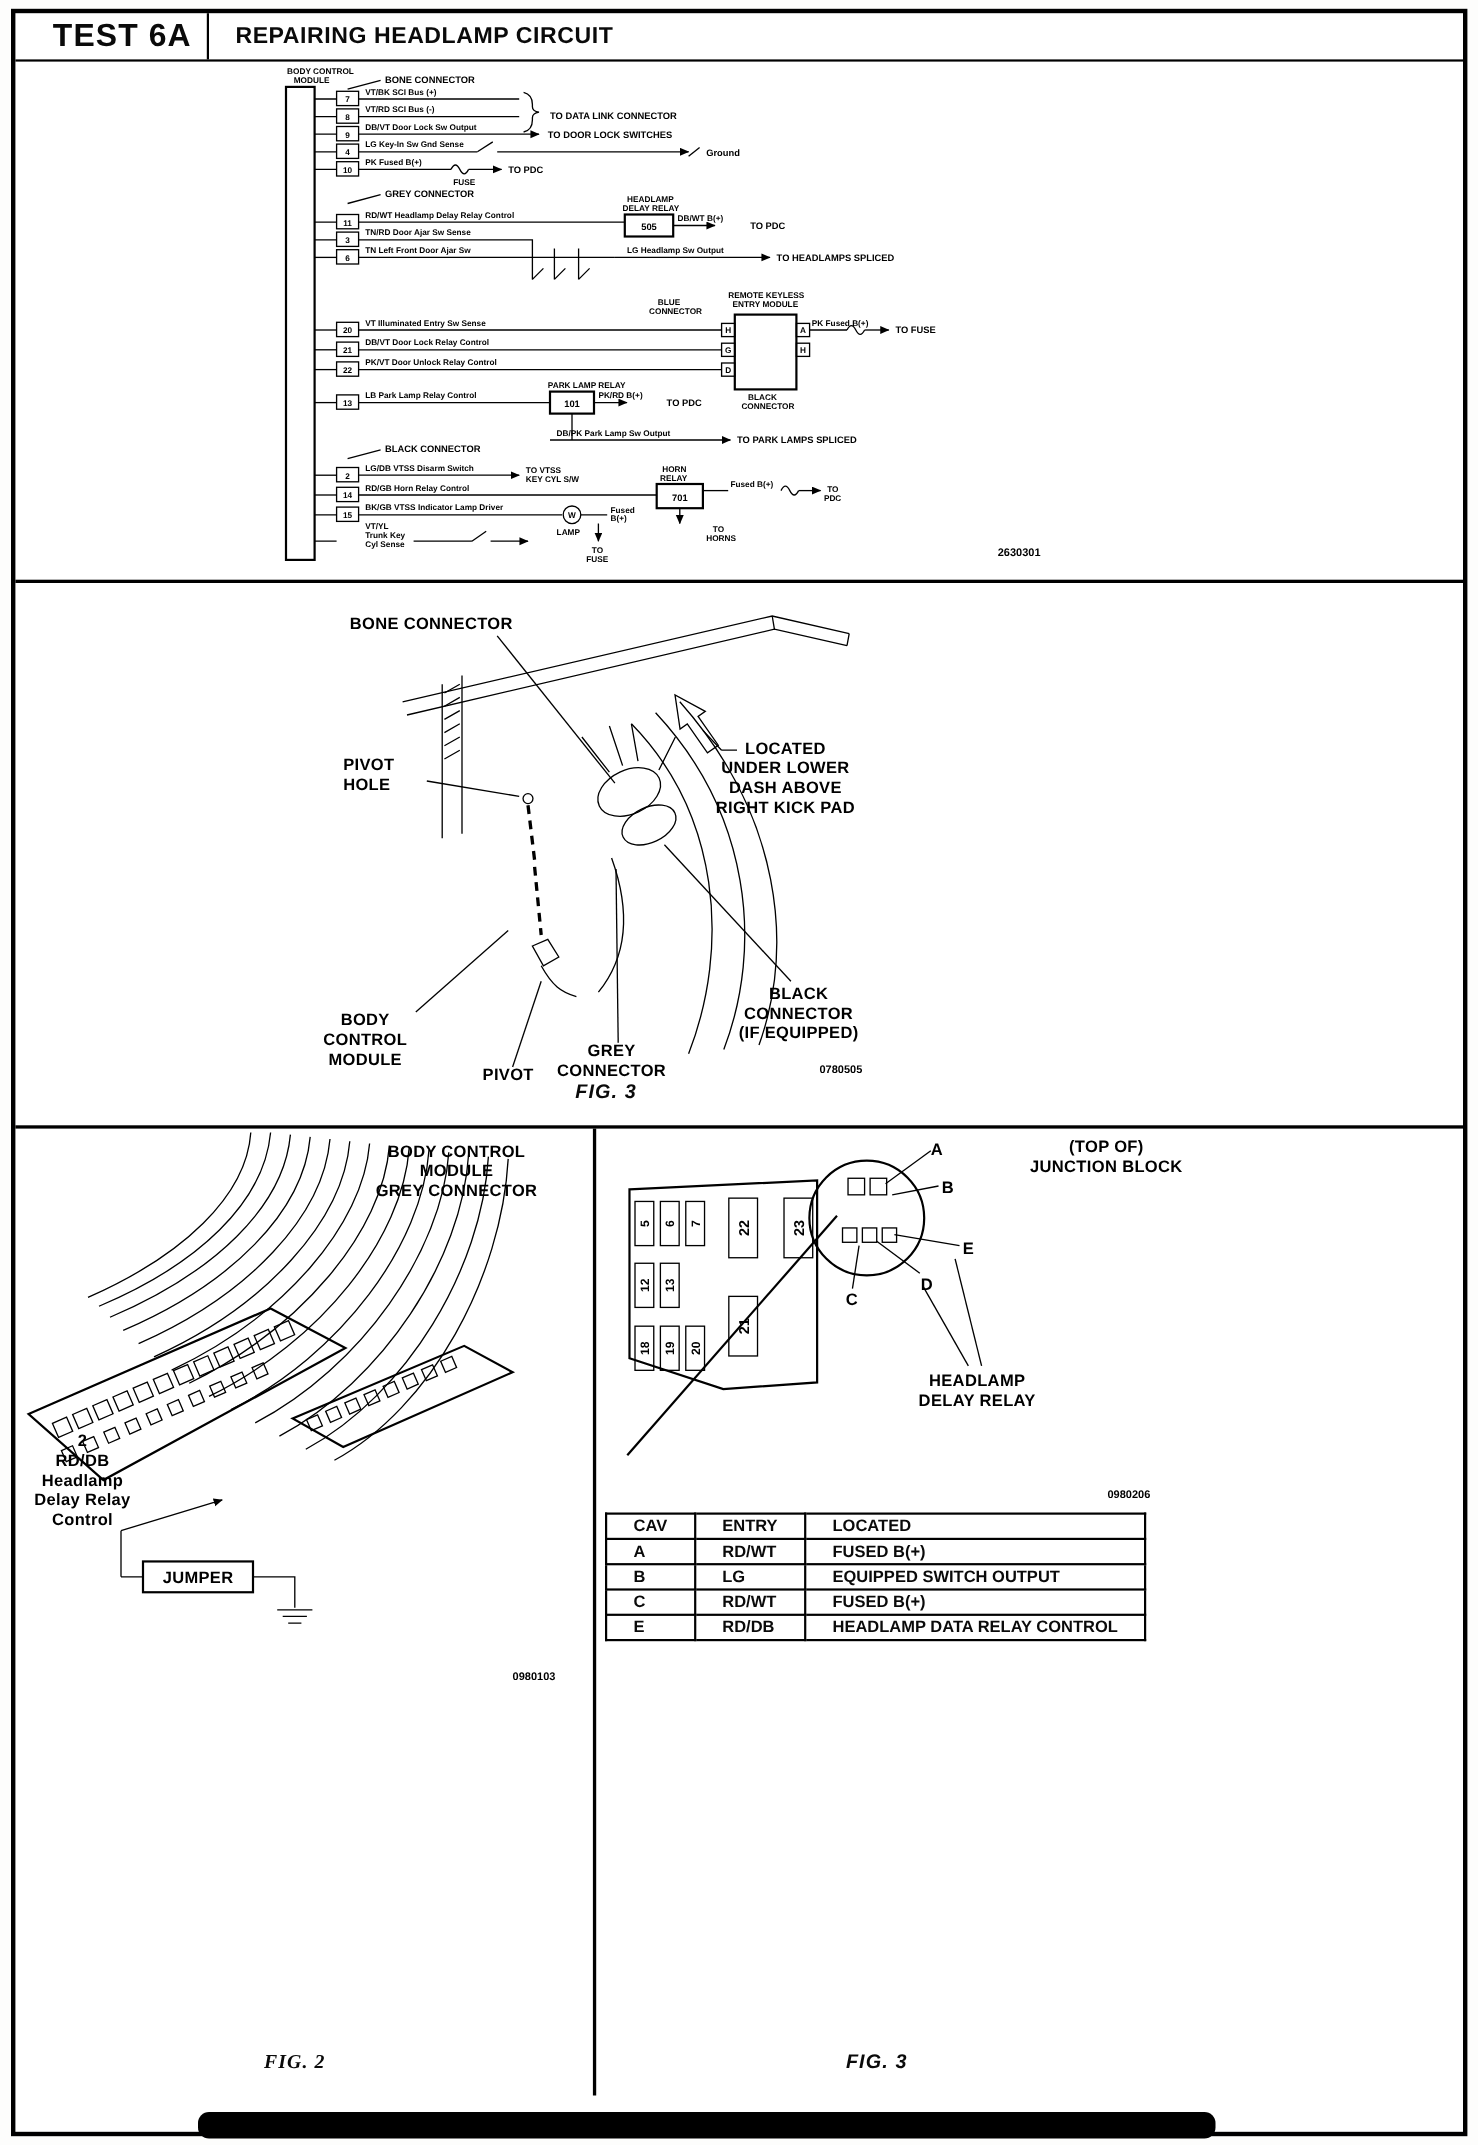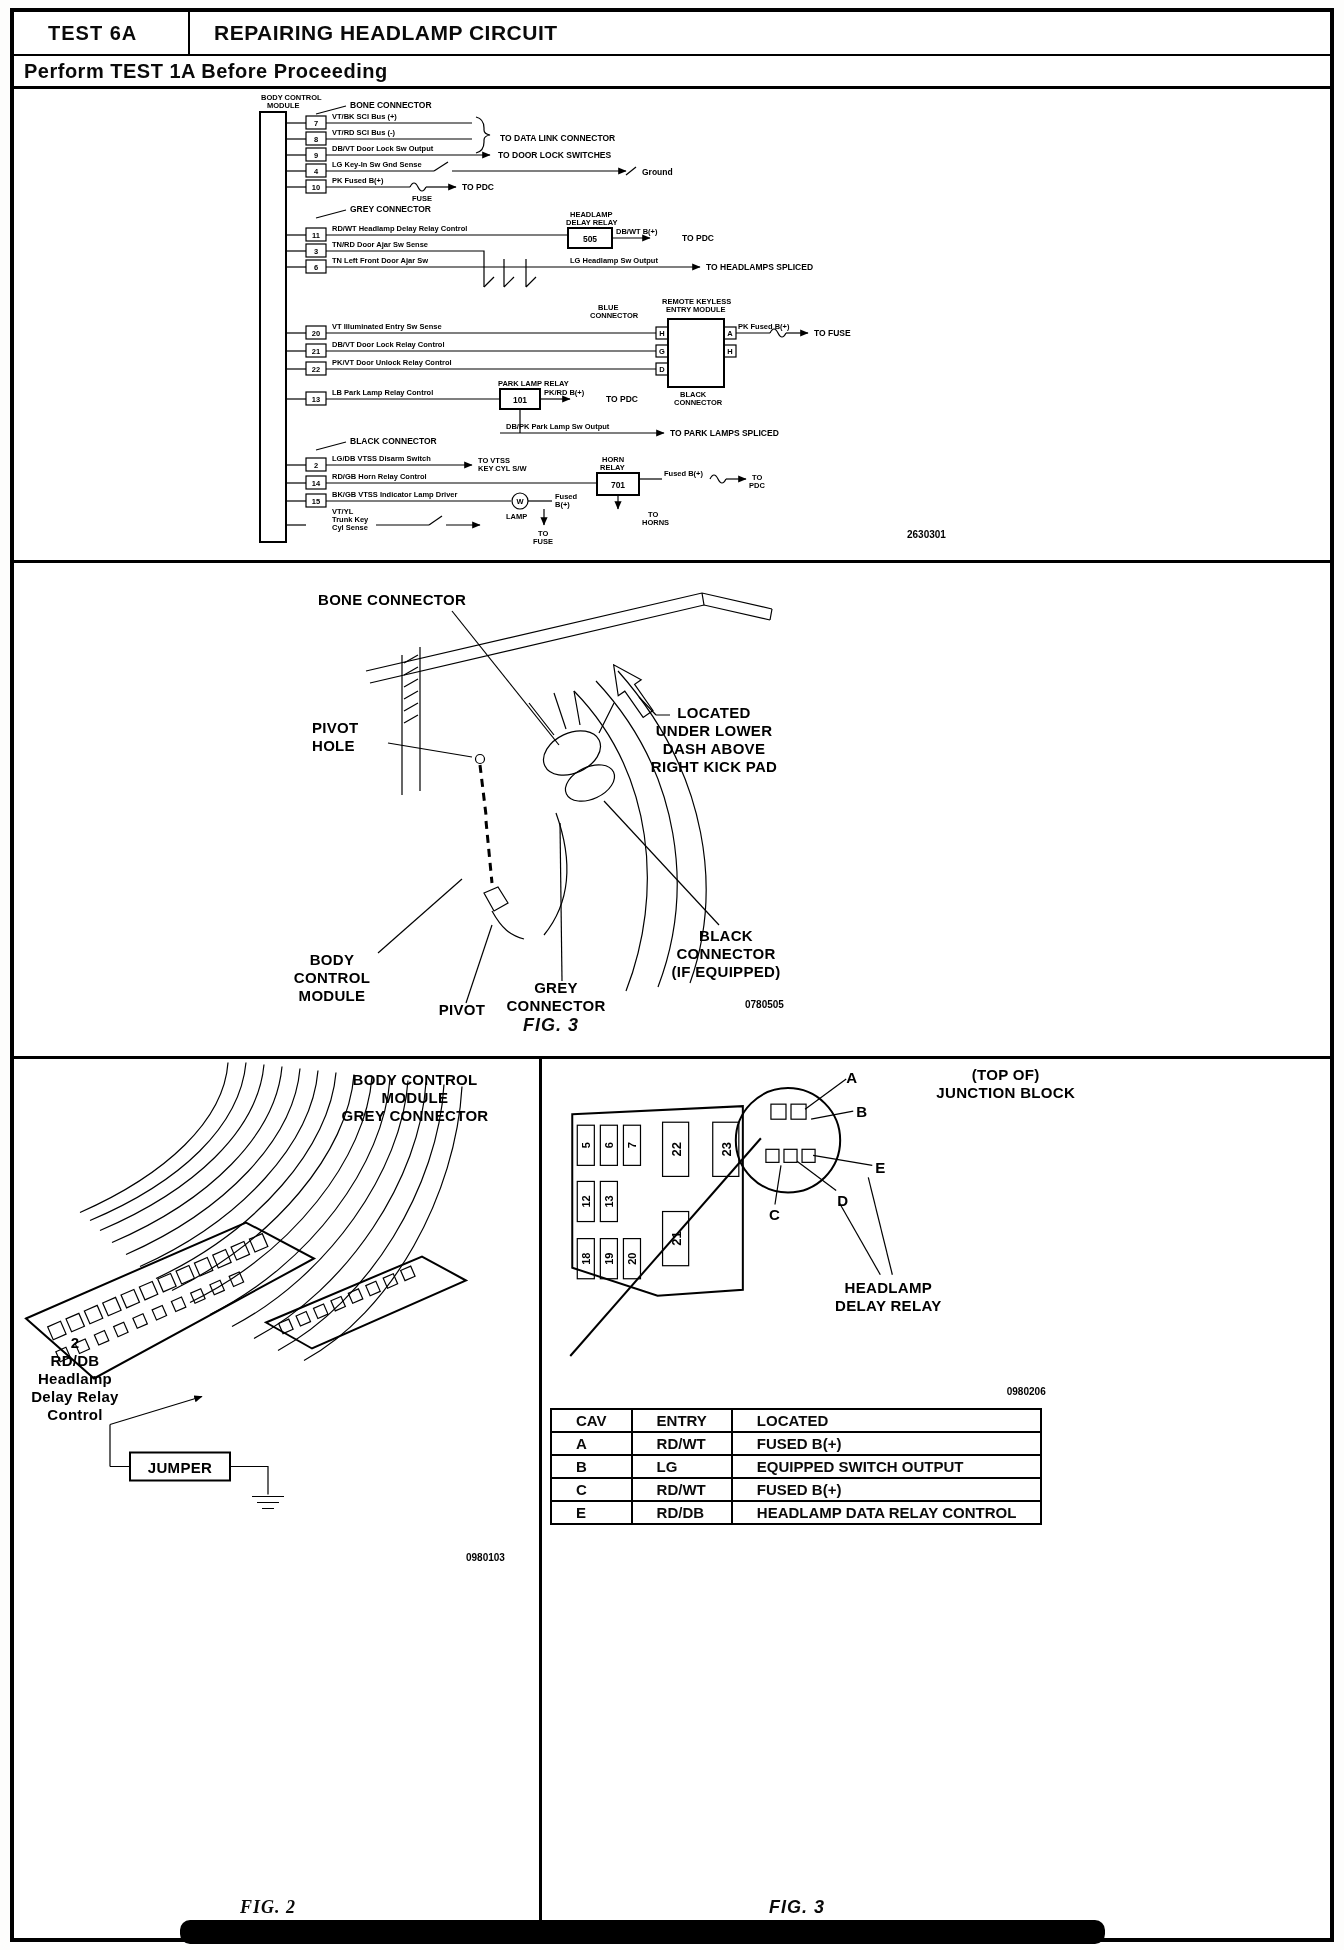--- a/index.html
+++ b/index.html
@@ -1,21 +1,21 @@
 <!DOCTYPE html>
 <html><head>
 <meta charset="utf-8">
 <style>
   html,body{margin:0;padding:0;background:#e9e9e7;}
   body{width:1344px;height:1950px;position:relative;overflow:hidden;
        font-family:"Liberation Sans",sans-serif;color:#0a0a0a;}
   .sheet{position:absolute;left:0;top:0;width:1344px;height:1950px;background:#fdfdfc;}
   .page{position:absolute;left:10px;top:8px;right:10px;bottom:8px;border:4px solid #000;background:#fff;}
   .header-row{height:42px;border-bottom:2px solid #000;display:flex;align-items:stretch;}
-  .test-label{width:176px;border-right:2px solid #000;font-size:20px;font-weight:bold;
+  .test-label{width:176px;border-right:2px solid #000;font-size:29px;font-weight:bold;
               line-height:42px;padding-left:34px;box-sizing:border-box;letter-spacing:1px;}
   .header-title{font-size:21px;font-weight:bold;line-height:42px;padding-left:12px;letter-spacing:.5px;margin-left:12px;}
   .subtitle{height:30px;border-bottom:3px solid #000;font-size:20px;font-weight:bold;
             line-height:30px;padding-left:10px;letter-spacing:.5px;}
   .section{position:relative;}
   .schematic{height:471px;border-bottom:3px solid #000;}
   .fig1{height:493px;border-bottom:3px solid #000;}
   .bottom{display:flex;height:879px;}
   .col{position:relative;box-sizing:border-box;}
   .col.f2{width:528px;border-right:3px solid #000;}
@@ -44,21 +44,20 @@
 </head>
 <body>
 
 <div class="sheet">
 <div class="page">
 
   <div class="header-row">
     <div class="test-label">TEST 6A</div>
     <div class="header-title">REPAIRING HEADLAMP CIRCUIT</div>
   </div>
-  <div class="subtitle">Perform TEST 1A Before Proceeding</div>
 
   <div class="section schematic">
     <svg viewBox="0 0 1316 471">
       <defs>
         <marker id="arr" markerWidth="8" markerHeight="7" refX="6.5" refY="3" orient="auto">
               <path d="M0,0L7,3L0,6Z" fill="#000"></path>
             </marker>
         <rect id="pinA" width="14" height="14" class="ln"></rect>
         <rect id="pinB" width="11" height="11" class="ln"></rect>
       </defs>

